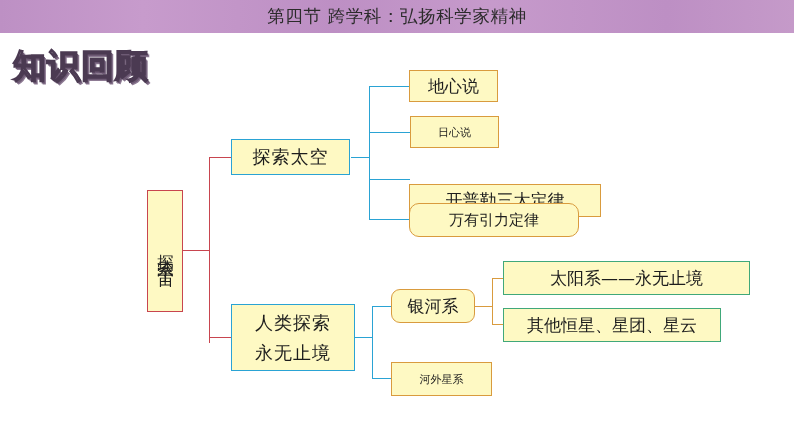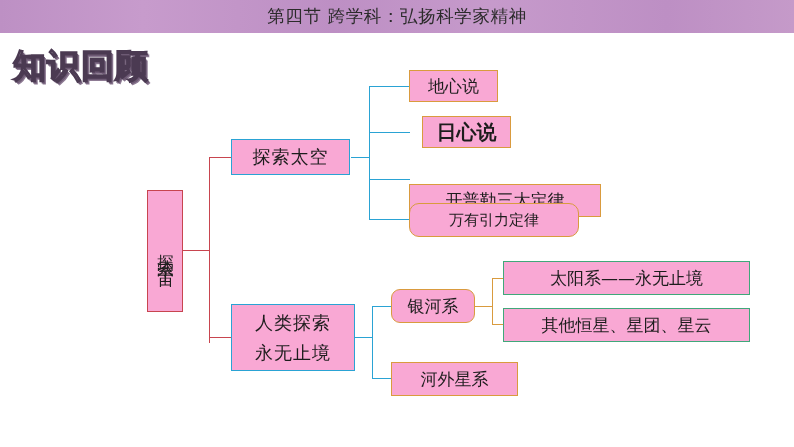--- a/index.html
+++ b/index.html
@@ -61,21 +61,21 @@
     text-shadow:
        1.5px 1.5px 0 #6d5a74,
        2.5px 2.5px 0 #8d7a93;
     white-space: nowrap;
   }
 
   
   .node {
     position: absolute;
     box-sizing: border-box;
-    background: #f9a8d4;
+    background: #fef9c3;
     display: flex;
     align-items: center;
     justify-content: center;
     text-align: center;
     font-family: "DejaVu Sans", "Liberation Sans", sans-serif;
     color: #1d1d1d;
     white-space: nowrap;
     z-index: 3;
   }
   .node.red    { border: 1.6px solid #c8454f; }
@@ -112,29 +112,29 @@
     height: 67px;
     font-size: 18px;
     line-height: 30px;
     letter-spacing: 1px;
     flex-direction: column;
     white-space: normal;
   }
   #node-human span { display: block; }
 
   #node-geo   { left: 409px; top: 70px;  width: 89px;  height: 32px; font-size: 17px; }
-  #node-helio { left: 422px; top: 116px; width: 89px;  height: 32px; font-size: 20px; font-weight: bold; }
+  #node-helio { left: 410px; top: 116px; width: 89px;  height: 32px; font-size: 11px; }
   #node-kepler{ left: 409px; top: 163px; width: 192px; height: 33px; font-size: 17px; margin-top: 21px; }
   #node-grav  { left: 409px; top: 203px; width: 170px; height: 34px; font-size: 15px; border-radius: 10px; }
 
   #node-milkyway  { left: 391px; top: 289px; width: 84px;  height: 34px; font-size: 17px; border-radius: 9px; }
-  #node-extragal  { left: 391px; top: 362px; width: 127px; height: 34px; font-size: 17px; }
+  #node-extragal  { left: 391px; top: 362px; width: 101px; height: 34px; font-size: 11px; }
 
   #node-solar  { left: 503px; top: 261px; width: 247px; height: 34px; font-size: 17px; }
-  #node-others { left: 503px; top: 308px; width: 247px; height: 34px; font-size: 17px; }
+  #node-others { left: 503px; top: 308px; width: 218px; height: 34px; font-size: 17px; }
 
   
   .conn {
     position: absolute;
     z-index: 1;
   }
   .conn.h { height: 0; border-top-width: 1.6px; border-top-style: solid; }
   .conn.v { width: 0;  border-left-width: 1.6px; border-left-style: solid; }
   .red-line    { border-color: #c8454f; }
   .blue-line   { border-color: #2aa3d4; }

